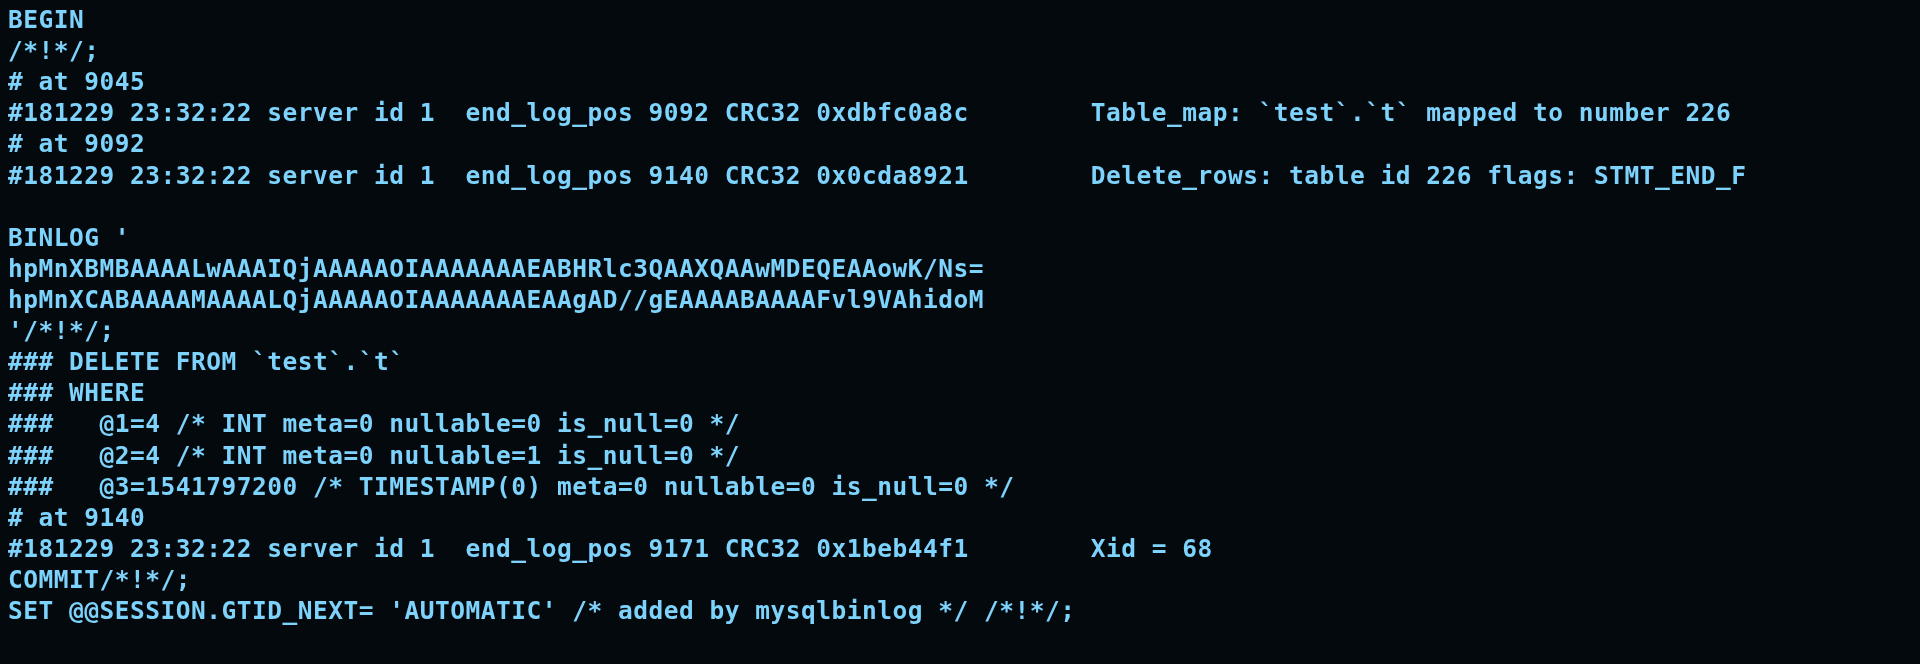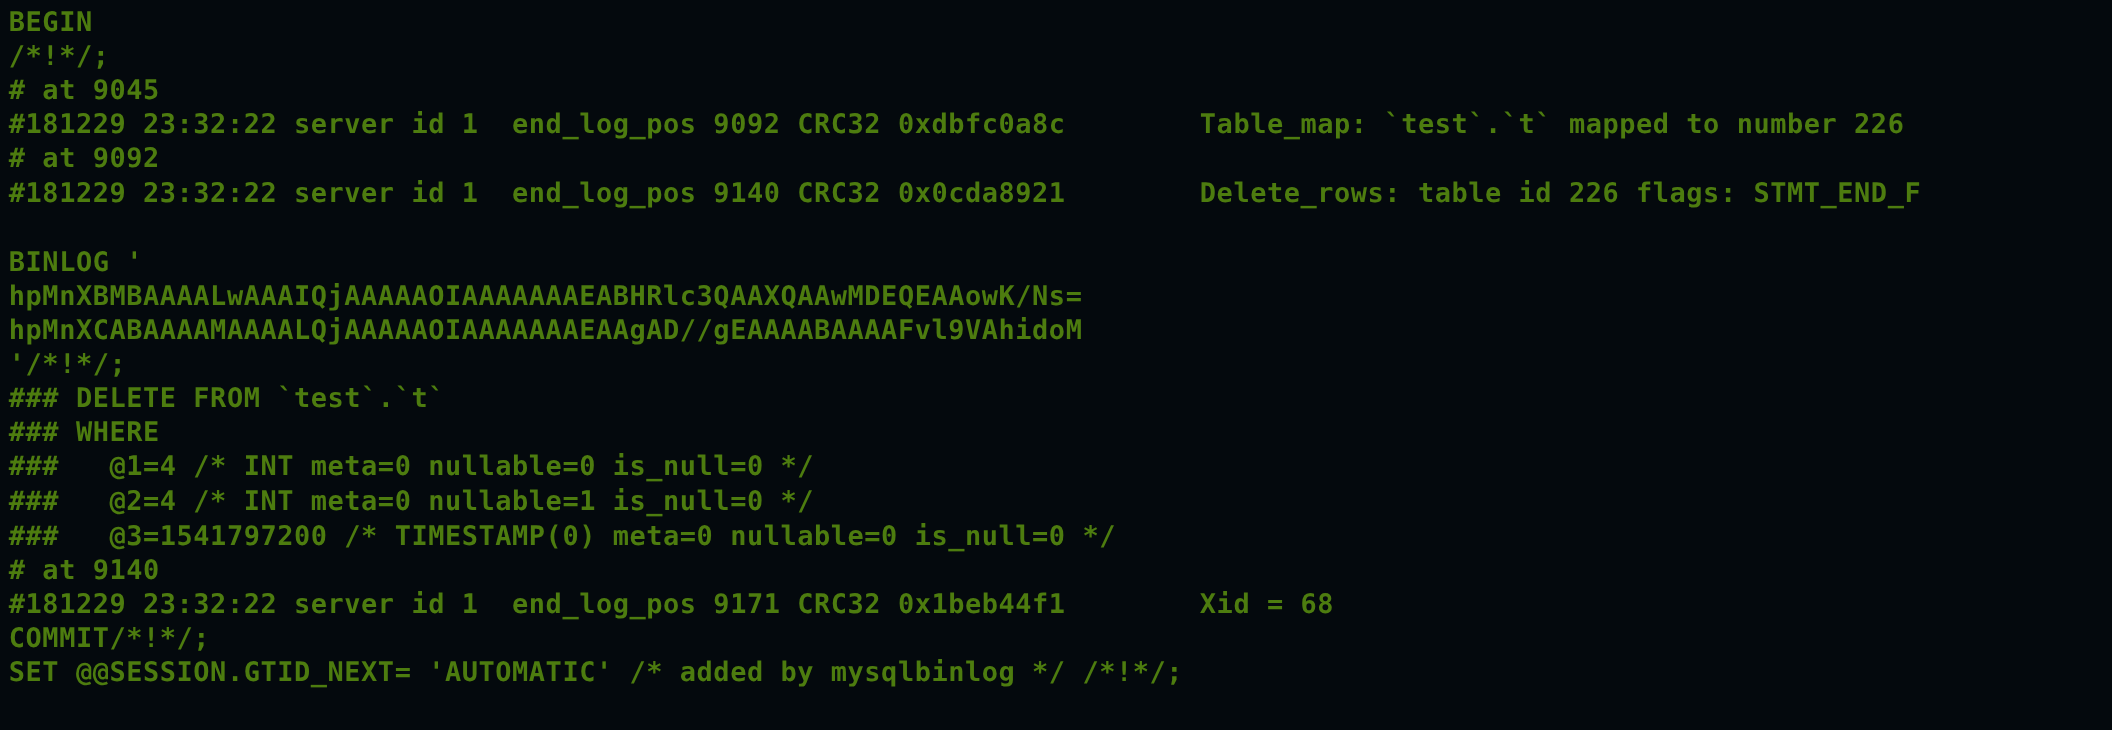--- a/index.html
+++ b/index.html
@@ -10,21 +10,21 @@
     background: #04090d;
     overflow: hidden;
   }
   pre.terminal {
     margin: 0;
     padding: 4px 8px 6px 8px;
     font-family: "Menlo", "Consolas", "DejaVu Sans Mono", "Courier New", monospace;
     font-size: 24.5px;
     line-height: 1.27;
     letter-spacing: 0.5px;
-    color: #4d7c0f;
+    color: #7dd3fc;
     font-weight: 600;
     white-space: pre;
     tab-size: 8;
   }
 </style>
 </head>
 <body>
 
 <pre class="terminal">BEGIN
 /*!*/;

